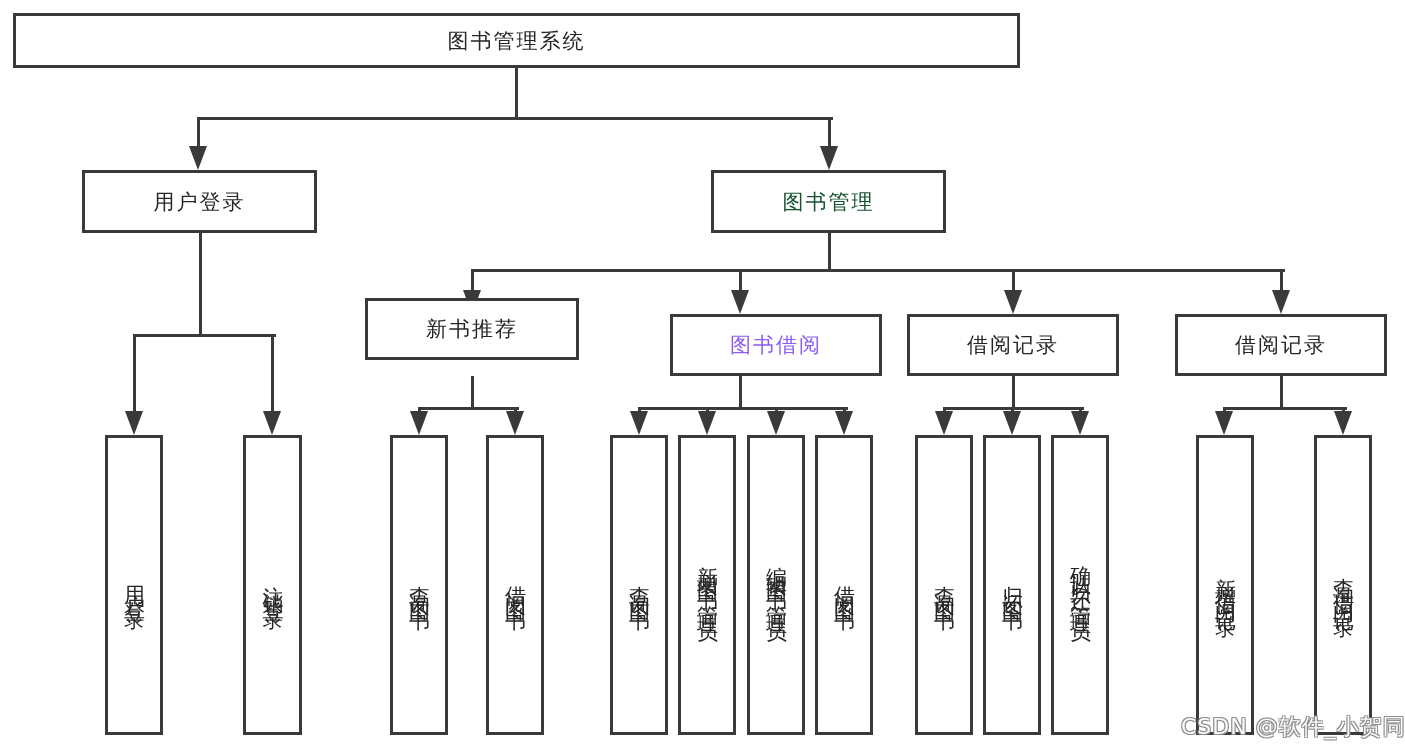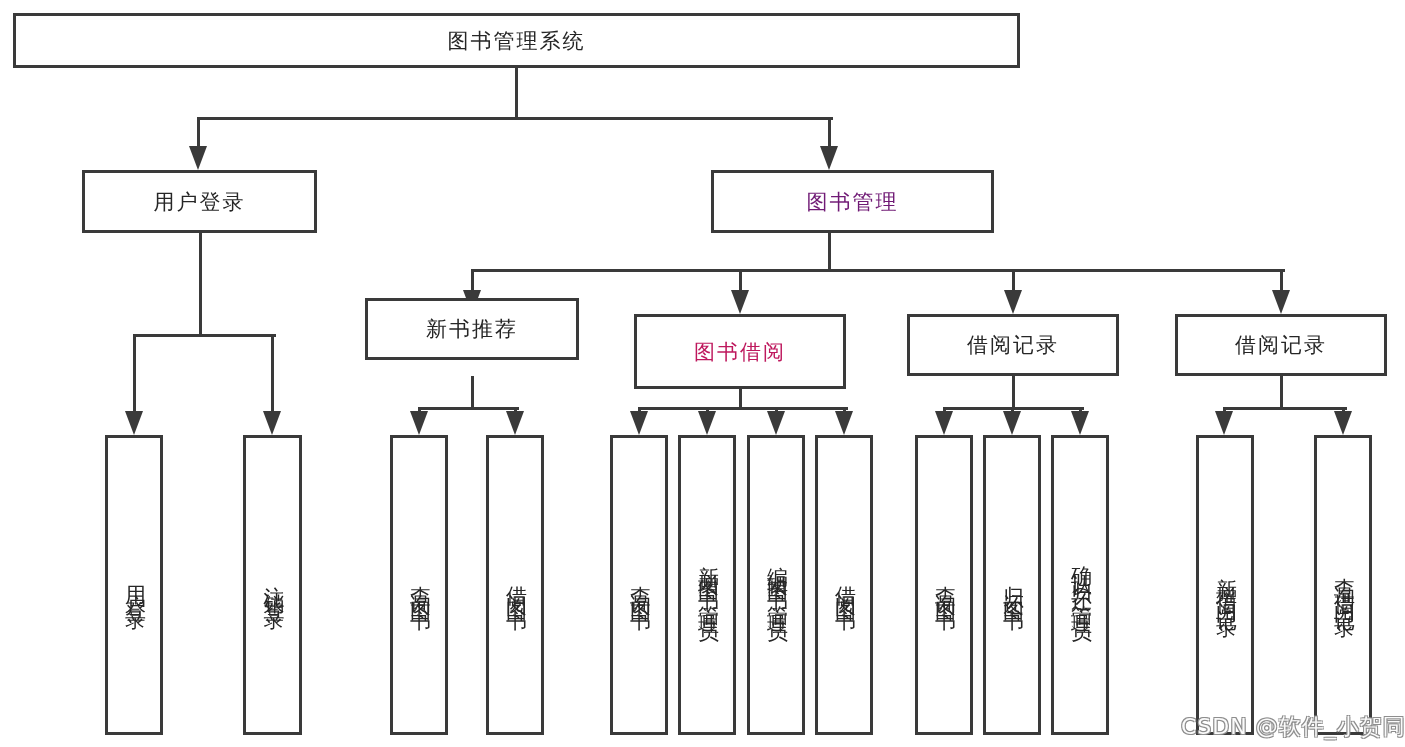--- a/index.html
+++ b/index.html
@@ -21,21 +21,20 @@
     border: 3px solid #3a3a3a;
     background: #ffffff;
     display: flex;
     align-items: center;
     justify-content: center;
     color: #262626;
     font-size: 21px;
     letter-spacing: 2px;
     text-align: center;
     z-index: 2;
-    font-family: Liberation Mono, monospace;
   }
   .node.vertical .label {
     writing-mode: vertical-rl;
     text-orientation: mixed;
     letter-spacing: 8px;
     line-height: 1;
     white-space: nowrap;
   }
   .seg {
     position: absolute;
@@ -71,27 +70,27 @@
 <body>
 
 <div id="diagram-canvas" style="width: 1405px; height: 747px; background: rgb(255, 255, 255);">
   <div id="nodes-layer">
       <div class="node" style="left: 13px; top: 13px; width: 1007px; height: 55px; border-color: rgb(58, 58, 58); color: rgb(38, 38, 38);">
         <span class="label">图书管理系统</span>
       </div>
       <div class="node" style="left: 82px; top: 170px; width: 235px; height: 63px; border-color: rgb(58, 58, 58); color: rgb(38, 38, 38);">
         <span class="label">用户登录</span>
       </div>
-      <div class="node" style="left: 711px; top: 170px; width: 283px; height: 63px; border-color: rgb(58, 58, 58); color: #701a75;">
+      <div class="node" style="left: 711px; top: 170px; width: 235px; height: 63px; border-color: rgb(58, 58, 58); color: #14532d;">
         <span class="label">图书管理</span>
       </div>
       <div class="node" style="left: 365px; top: 298px; width: 214px; height: 62px; border-color: rgb(58, 58, 58); color: rgb(38, 38, 38);">
         <span class="label">新书推荐</span>
       </div>
-      <div class="node" style="left: 634px; top: 314px; width: 212px; height: 75px; border-color: rgb(58, 58, 58); color: #be185d;">
+      <div class="node" style="left: 670px; top: 314px; width: 212px; height: 62px; border-color: rgb(58, 58, 58); color: #8b5cf6;">
         <span class="label">图书借阅</span>
       </div>
       <div class="node" style="left: 907px; top: 314px; width: 212px; height: 62px; border-color: rgb(58, 58, 58); color: rgb(38, 38, 38);">
         <span class="label">借阅记录</span>
       </div>
       <div class="node" style="left: 1175px; top: 314px; width: 212px; height: 62px; border-color: rgb(58, 58, 58); color: rgb(38, 38, 38);">
         <span class="label">借阅记录</span>
       </div>
       <div class="node vertical" style="left: 105px; top: 435px; width: 58px; height: 300px; border-color: rgb(58, 58, 58); color: rgb(38, 38, 38);">
         <span class="label">用户登录</span>

